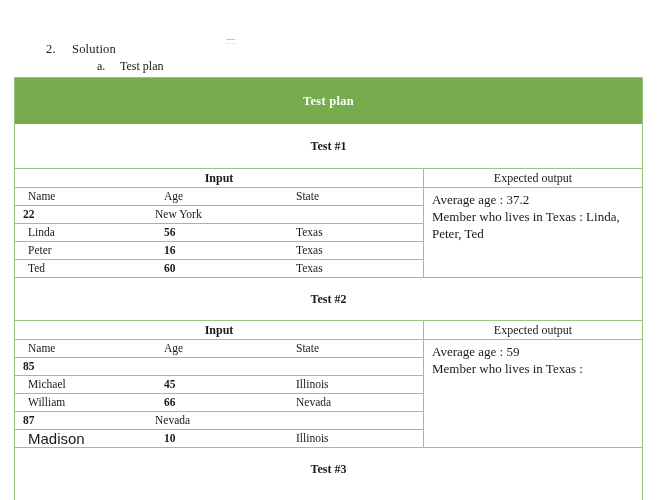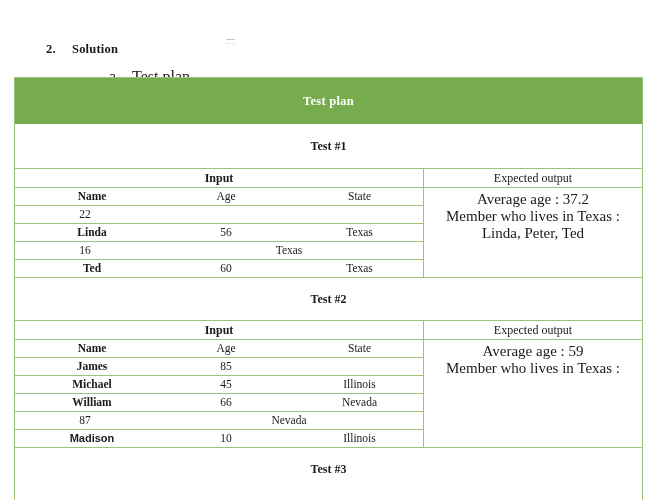--- a/index.html
+++ b/index.html
@@ -19,31 +19,30 @@
     font-family: "Liberation Serif", serif;
     color: #1a1a1a;
   }
 
   
   .heading {
     position: absolute;
     left: 46px;
     top: 42px;
     font-size: 12.5px;
-    font-weight: bold;
+    font-weight: normal;
     letter-spacing: 0.2px;
   }
   .heading .num { display: inline-block; width: 26px; }
   .subheading {
     position: absolute;
     left: 97px;
-    top: 68px;
-    font-size: 16px;
+    top: 59px;
+    font-size: 12px;
     font-weight: normal;
-    margin-left: 12px;
   }
   .subheading .letter { display: inline-block; width: 23px; }
   .stray-mark {
     position: absolute;
     left: 226px;
     top: 39px;
     width: 9px;
     height: 3px;
     border-top: 1px solid #b5b5b5;
     border-bottom: 1px dotted #c9c9c9;
@@ -92,21 +91,20 @@
 
   .io-grid {
     display: flex;
     border-bottom: 1px solid var(--bd);
     align-items: stretch;
   }
   .io-left {
     width: 409px;
     box-sizing: border-box;
     border-right: 1px solid var(--bd);
-    text-align: center;
   }
   .io-right {
     flex: 1;
     min-width: 0;
   }
   .io-header {
     height: 18px;
     border-bottom: 1px solid var(--bd);
     display: flex;
     align-items: center;
@@ -121,41 +119,41 @@
     align-items: center;
     border-bottom: 1px solid var(--bd);
     font-size: 11.5px;
     line-height: 1;
   }
   .trow:last-child { border-bottom: none; }
   .cell-name {
     width: 141px;
     box-sizing: border-box;
     padding-left: 13px;
-    font-weight: bold;
+    font-weight: normal;
   }
   .cell-age {
     width: 132px;
     box-sizing: border-box;
     padding-left: 8px;
+    font-weight: bold;
   }
   .cell-state {
     flex: 1;
     padding-left: 8px;
   }
   .cols .cell-age, .cols .cell-state { font-weight: normal; }
   .cell-name.sans {
     font-family: "Liberation Sans", sans-serif;
-    font-size: 11px;
+    font-size: 15px;
   }
   .expected-body {
     padding: 3px 8px 0 8px;
-    font-size: 15px;
+    font-size: 13px;
     line-height: 17px;
-    text-align: center;
   }
 </style>
 </head>
 <body>
 
 <div class="heading">
   <span class="num">2.</span><span>Solution</span>
 </div>
 <div class="subheading">
   <span class="letter">a.</span><span>Test plan</span>
@@ -170,27 +168,29 @@
   <div class="io-grid">
     <div class="io-left">
       <div class="io-header input">Input</div>
       <div class="trow cols">
         <div class="cell-name">Name</div>
         <div class="cell-age">Age</div>
         <div class="cell-state">State</div>
       </div>
       <div class="trow">
         <div class="cell-age">22</div>
+        <div class="cell-state">New York</div>
       </div>
       <div class="trow">
         <div class="cell-name">Linda</div>
         <div class="cell-age">56</div>
         <div class="cell-state">Texas</div>
       </div>
       <div class="trow">
+        <div class="cell-name">Peter</div>
         <div class="cell-age">16</div>
         <div class="cell-state">Texas</div>
       </div>
       <div class="trow">
         <div class="cell-name">Ted</div>
         <div class="cell-age">60</div>
         <div class="cell-state">Texas</div>
       </div>
     </div>
     <div class="io-right">
@@ -205,21 +205,20 @@
   <div class="test-title second">Test #2</div>
   <div class="io-grid">
     <div class="io-left">
       <div class="io-header input">Input</div>
       <div class="trow cols">
         <div class="cell-name">Name</div>
         <div class="cell-age">Age</div>
         <div class="cell-state">State</div>
       </div>
       <div class="trow">
-        <div class="cell-name">James</div>
         <div class="cell-age">85</div>
       </div>
       <div class="trow">
         <div class="cell-name">Michael</div>
         <div class="cell-age">45</div>
         <div class="cell-state">Illinois</div>
       </div>
       <div class="trow">
         <div class="cell-name">William</div>
         <div class="cell-age">66</div>

